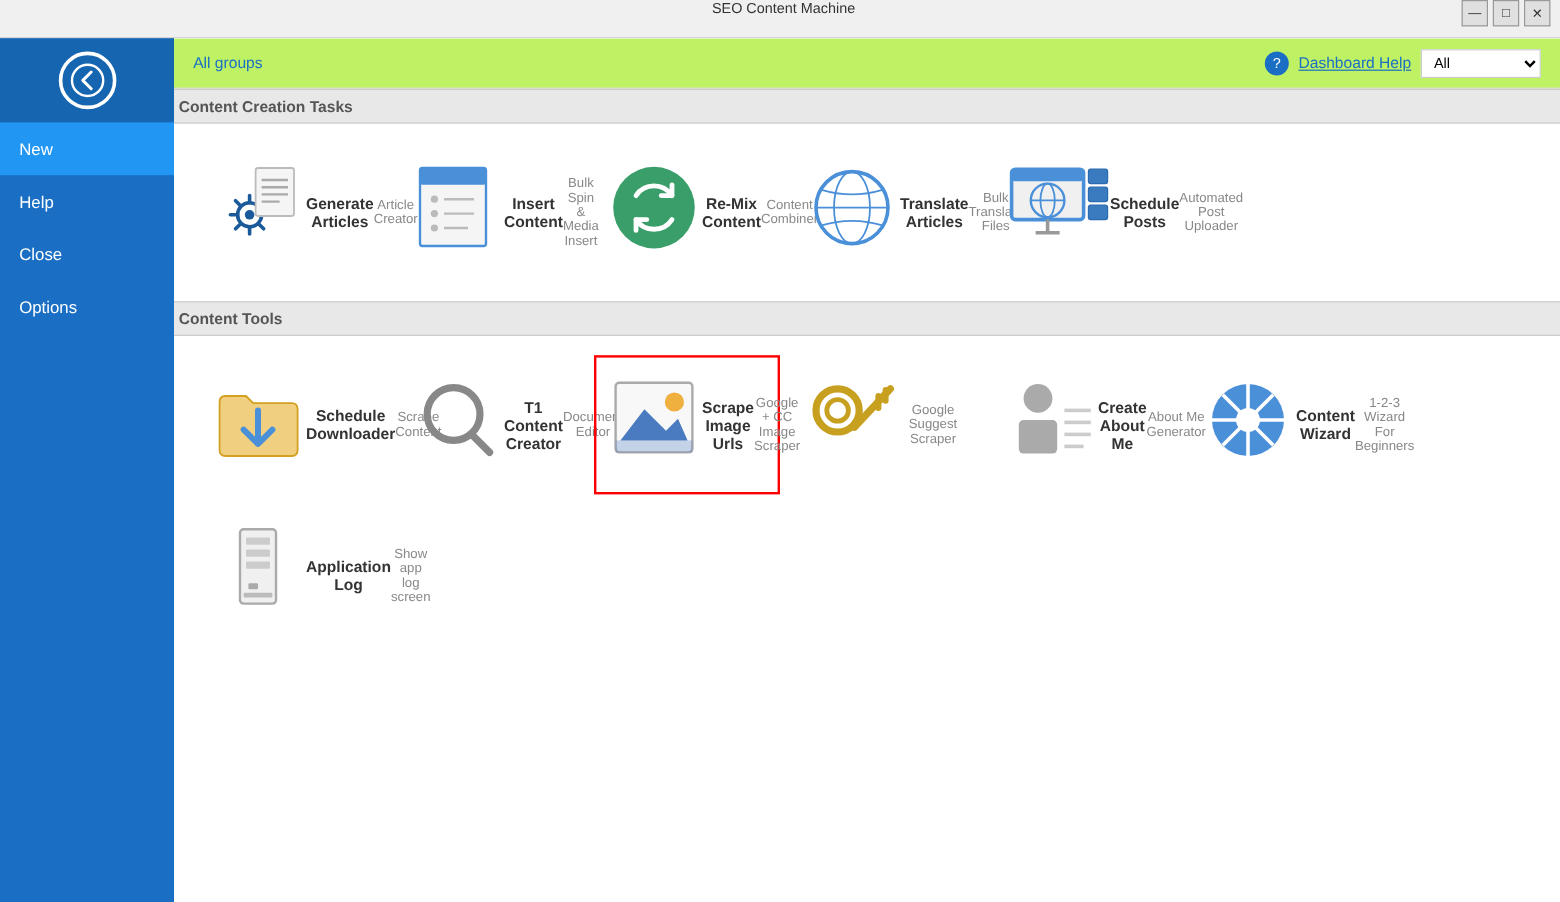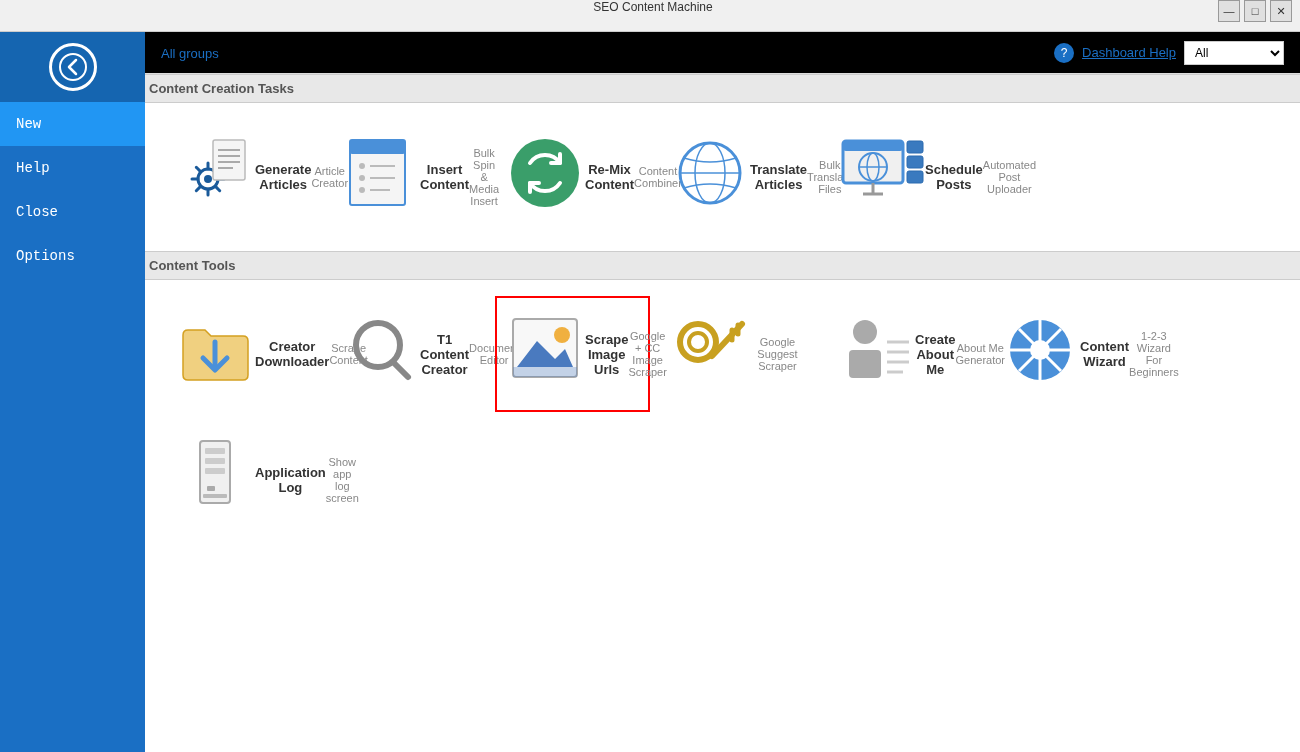--- a/index.html
+++ b/index.html
@@ -23,41 +23,40 @@
       cursor: pointer; color: #333;
     }
 
     
     .app-layout { display: flex; height: 720px; }
 
     
     .sidebar {
       width: 145px; background: #1a6fc4; display: flex; flex-direction: column;
       padding-top: 0;
-      font-family: Liberation Mono, monospace;
     }
     .sidebar-logo {
       background: #1565b0; width: 145px; height: 70px;
       display: flex; align-items: center; justify-content: center;
     }
     .logo-circle {
       width: 48px; height: 48px; border-radius: 50%; border: 3px solid #fff;
       display: flex; align-items: center; justify-content: center; color: #fff; font-size: 22px;
     }
     .sidebar-item {
       color: #fff; padding: 14px 16px; font-size: 14px; cursor: pointer;
     }
     .sidebar-item.active { background: #2196f3; }
 
     
     .content-area { flex: 1; background: #fff; overflow-y: auto; }
 
     
     .topbar {
-      height: 42px; background: #000000; border-bottom: 1px solid #ddd;
+      height: 42px; background: #bef264; border-bottom: 1px solid #ddd;
       display: flex; align-items: center; padding: 0 16px; justify-content: space-between;
     }
     .topbar-left a { color: #1a6fc4; font-size: 13px; text-decoration: none; }
     .topbar-right { display: flex; align-items: center; gap: 8px; }
     .help-icon {
       width: 20px; height: 20px; border-radius: 50%; background: #1a6fc4;
       color: #fff; font-size: 12px; display: flex; align-items: center; justify-content: center;
     }
     .dashboard-help { color: #1a6fc4; font-size: 13px; text-decoration: underline; cursor: pointer; }
     .filter-select {
@@ -255,21 +254,21 @@
       <div class="tool-item">
         <div class="tool-icon">
           <svg width="80" height="80" viewBox="0 0 80 80">
 
             <path d="M8 25 Q8 20 13 20 L30 20 L36 26 L68 26 Q73 26 73 31 L73 65 Q73 70 68 70 L13 70 Q8 70 8 65 Z" fill="#f0d080" stroke="#d4a020" stroke-width="1.5"></path>
 
             <line x1="40" y1="32" x2="40" y2="55" stroke="#4a90d9" stroke-width="5" stroke-linecap="round"></line>
             <polyline points="28,48 40,60 52,48" fill="none" stroke="#4a90d9" stroke-width="5" stroke-linecap="round" stroke-linejoin="round"></polyline>
           </svg>
         </div>
-        <div class="tool-title">Creator Downloader</div>
+        <div class="tool-title">Schedule Downloader</div>
         <div class="tool-subtitle">Scrape Content</div>
       </div>
 
       <div class="tool-item">
         <div class="tool-icon">
           <svg width="80" height="80" viewBox="0 0 80 80">
 
             <circle cx="38" cy="35" r="22" fill="none" stroke="#888" stroke-width="6"></circle>
             <line x1="53" y1="52" x2="68" y2="67" stroke="#888" stroke-width="6" stroke-linecap="round"></line>
           </svg>

